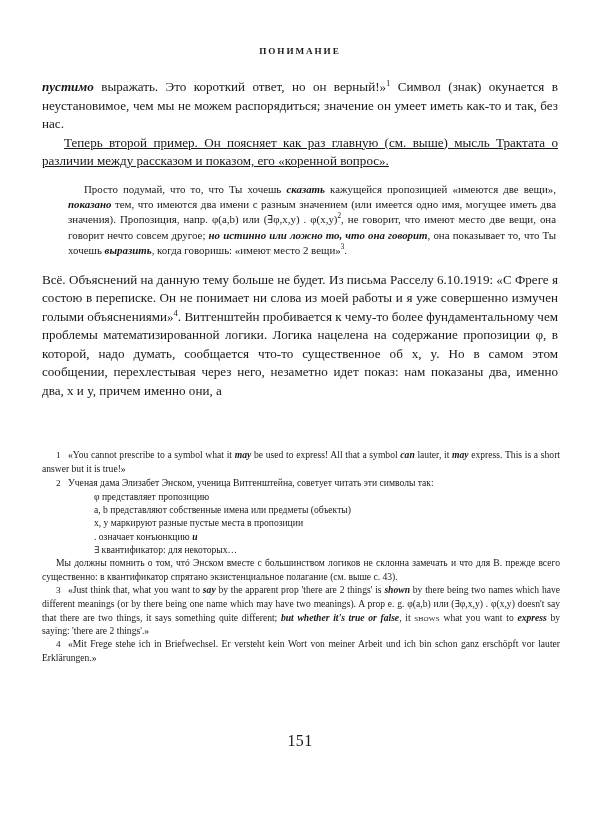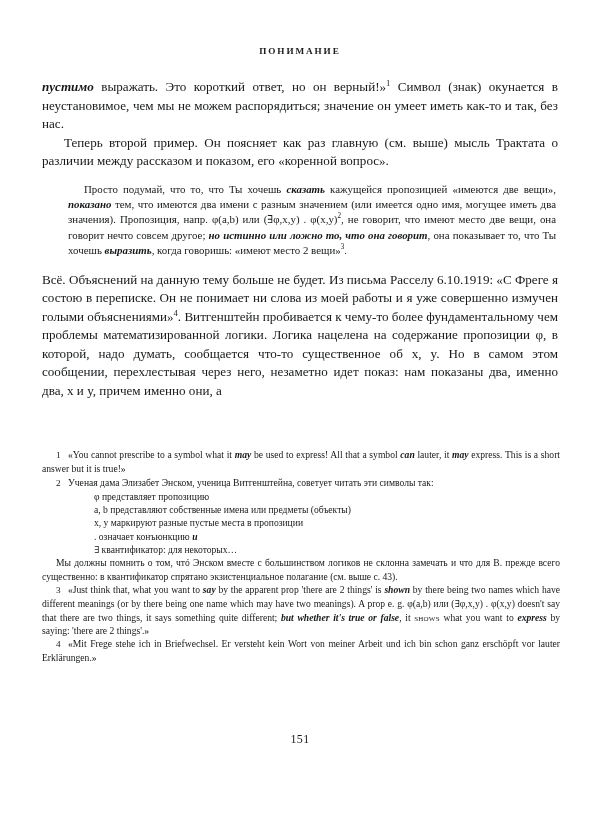--- a/index.html
+++ b/index.html
@@ -39,21 +39,21 @@
     text-align: justify;
     text-justify: inter-word;
     margin: 0;
     hyphens: manual;
     color: #16181a;
   }
   .body-text + .body-text {
     text-indent: 22px;
   }
   .para-noindent { text-indent: 0; }
-  .para-indent { text-indent: 22px; }
+  .para-indent { text-indent: 22px; text-decoration: underline; }
   .quote {
     margin: 11px 0 11px 0;
     padding: 0 2px 0 26px;
     font-size: 10.9px;
     line-height: 15.4px;
     text-align: justify;
     color: #16181a;
   }
   .quote p { margin: 0; text-indent: 16px; }
   .gap-after-quote { margin-top: 12px; }
@@ -99,21 +99,21 @@
     font-size: 0.66em;
     vertical-align: super;
     line-height: 0;
   }
   .folio {
     position: absolute;
     left: 0;
     right: 0;
     top: 732px;
     text-align: center;
-    font-size: 12px;
+    font-size: 16px;
     color: #1b1b1b;
     letter-spacing: 0.4px;
   }
   .formula { white-space: nowrap; }
 </style>
 </head>
 <body>
 
 <div class="page">
 

